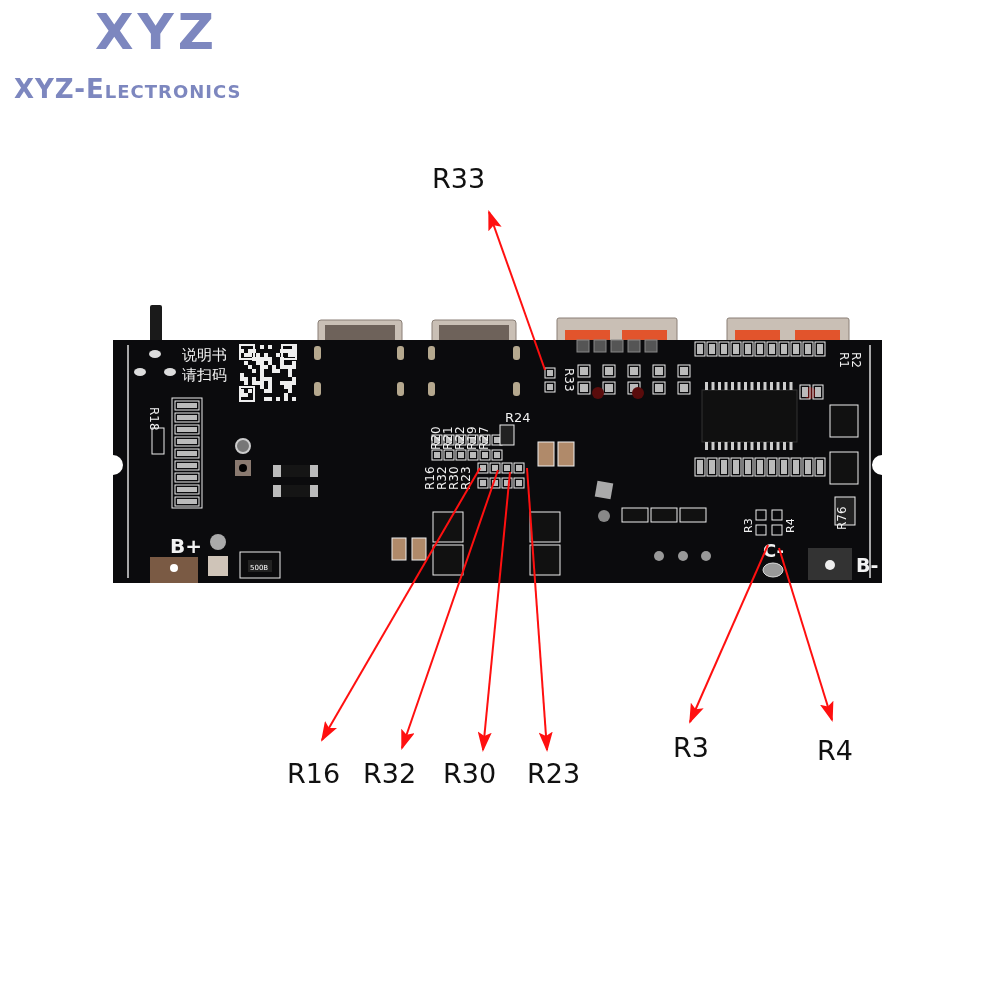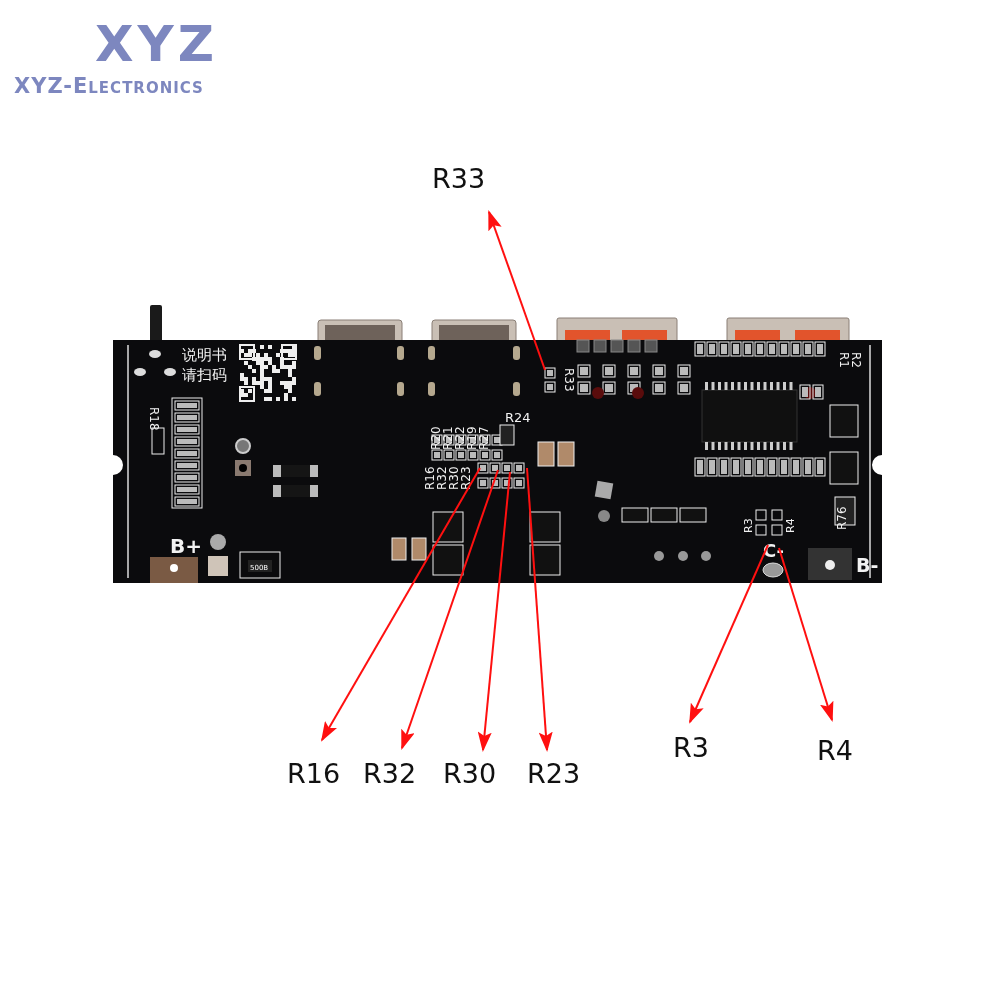--- a/index.html
+++ b/index.html
@@ -1,18 +1,18 @@
 <!DOCTYPE html>
 <html><head>
 <meta charset="utf-8">
 <style>
   html, body { margin:0; padding:0; background:#ffffff; }
   body { width:1000px; height:1000px; position:relative; overflow:hidden; font-family:"DejaVu Sans", sans-serif; }
-  .logo-main { position:absolute; left:95px; top:16px; width:120px; text-align:left; font-family:"DejaVu Sans", sans-serif; font-weight:bold; font-size:50px; letter-spacing:4px; color:#7d87bf; line-height:56px; }
-  .logo-sub { position:absolute; left:14px; top:74px; font-family:"DejaVu Sans", sans-serif; font-weight:bold; font-size:21px; letter-spacing:1px; color:#7d87bf; font-variant:small-caps; }
+  .logo-main { position:absolute; left:95px; top:4px; width:120px; text-align:left; font-family:"DejaVu Sans", sans-serif; font-weight:bold; font-size:50px; letter-spacing:4px; color:#7d87bf; line-height:56px; }
+  .logo-sub { position:absolute; left:14px; top:74px; font-family:"DejaVu Sans", sans-serif; font-weight:bold; font-size:26px; letter-spacing:1px; color:#7d87bf; font-variant:small-caps; }
   svg#scene { position:absolute; left:0; top:0; }
   .callout { position:absolute; font-family:"DejaVu Sans", sans-serif; font-size:27px; color:#111; }
 </style>
 </head>
 <body>
 
 <div class="logo-main">XYZ</div>
 <div class="logo-sub">XYZ-Electronics</div>
 
 <svg id="scene" width="1000" height="1000" viewBox="0 0 1000 1000">

